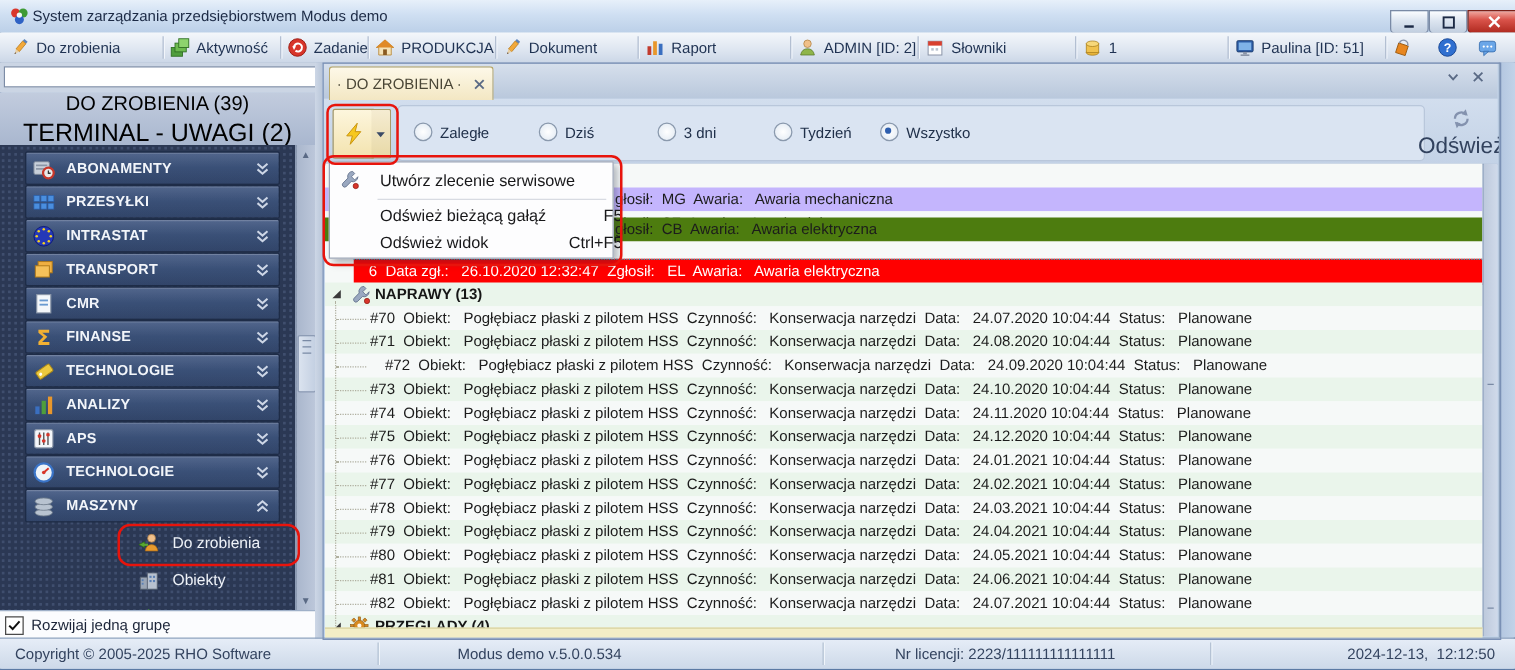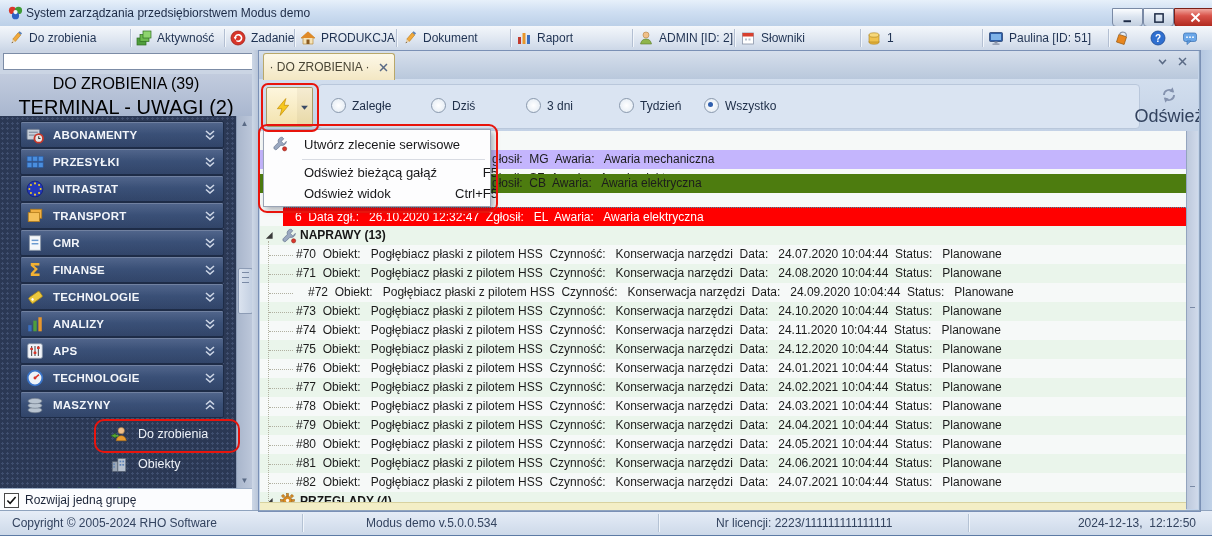--- a/index.html
+++ b/index.html
@@ -784,21 +784,21 @@
       <span class="ml">Odśwież widok</span>
       <span class="ms">Ctrl+F5</span>
     </div>
   </div>
 
   <div id="annot-bolt" class="abs annot" style="border-color: rgb(232, 20, 12);"></div>
   <div id="annot-menu" class="abs annot" style="border-color: rgb(232, 20, 12);"></div>
   <div id="annot-side" class="abs annot" style="border-color: rgb(232, 20, 12);"></div>
 
   <div id="statusbar" class="abs">
-    <span class="st" style="left:12px;">Copyright © 2005-2024 RHO Software</span>
+    <span class="st" style="left:12px;">Copyright © 2005-2025 RHO Software</span>
     <span class="st-sep" style="left:302px;"></span>
     <span class="st" style="left:366px;">Modus demo v.5.0.0.534</span>
     <span class="st-sep" style="left:658px;"></span>
     <span class="st" style="left:716px;">Nr licencji: 2223/111111111111111</span>
     <span class="st-sep" style="left:968px;"></span>
     <span class="st" style="right:16px;text-align:right;">2024-12-13,  12:12:50</span>
   </div>
 </div>
 
 </body></html>

